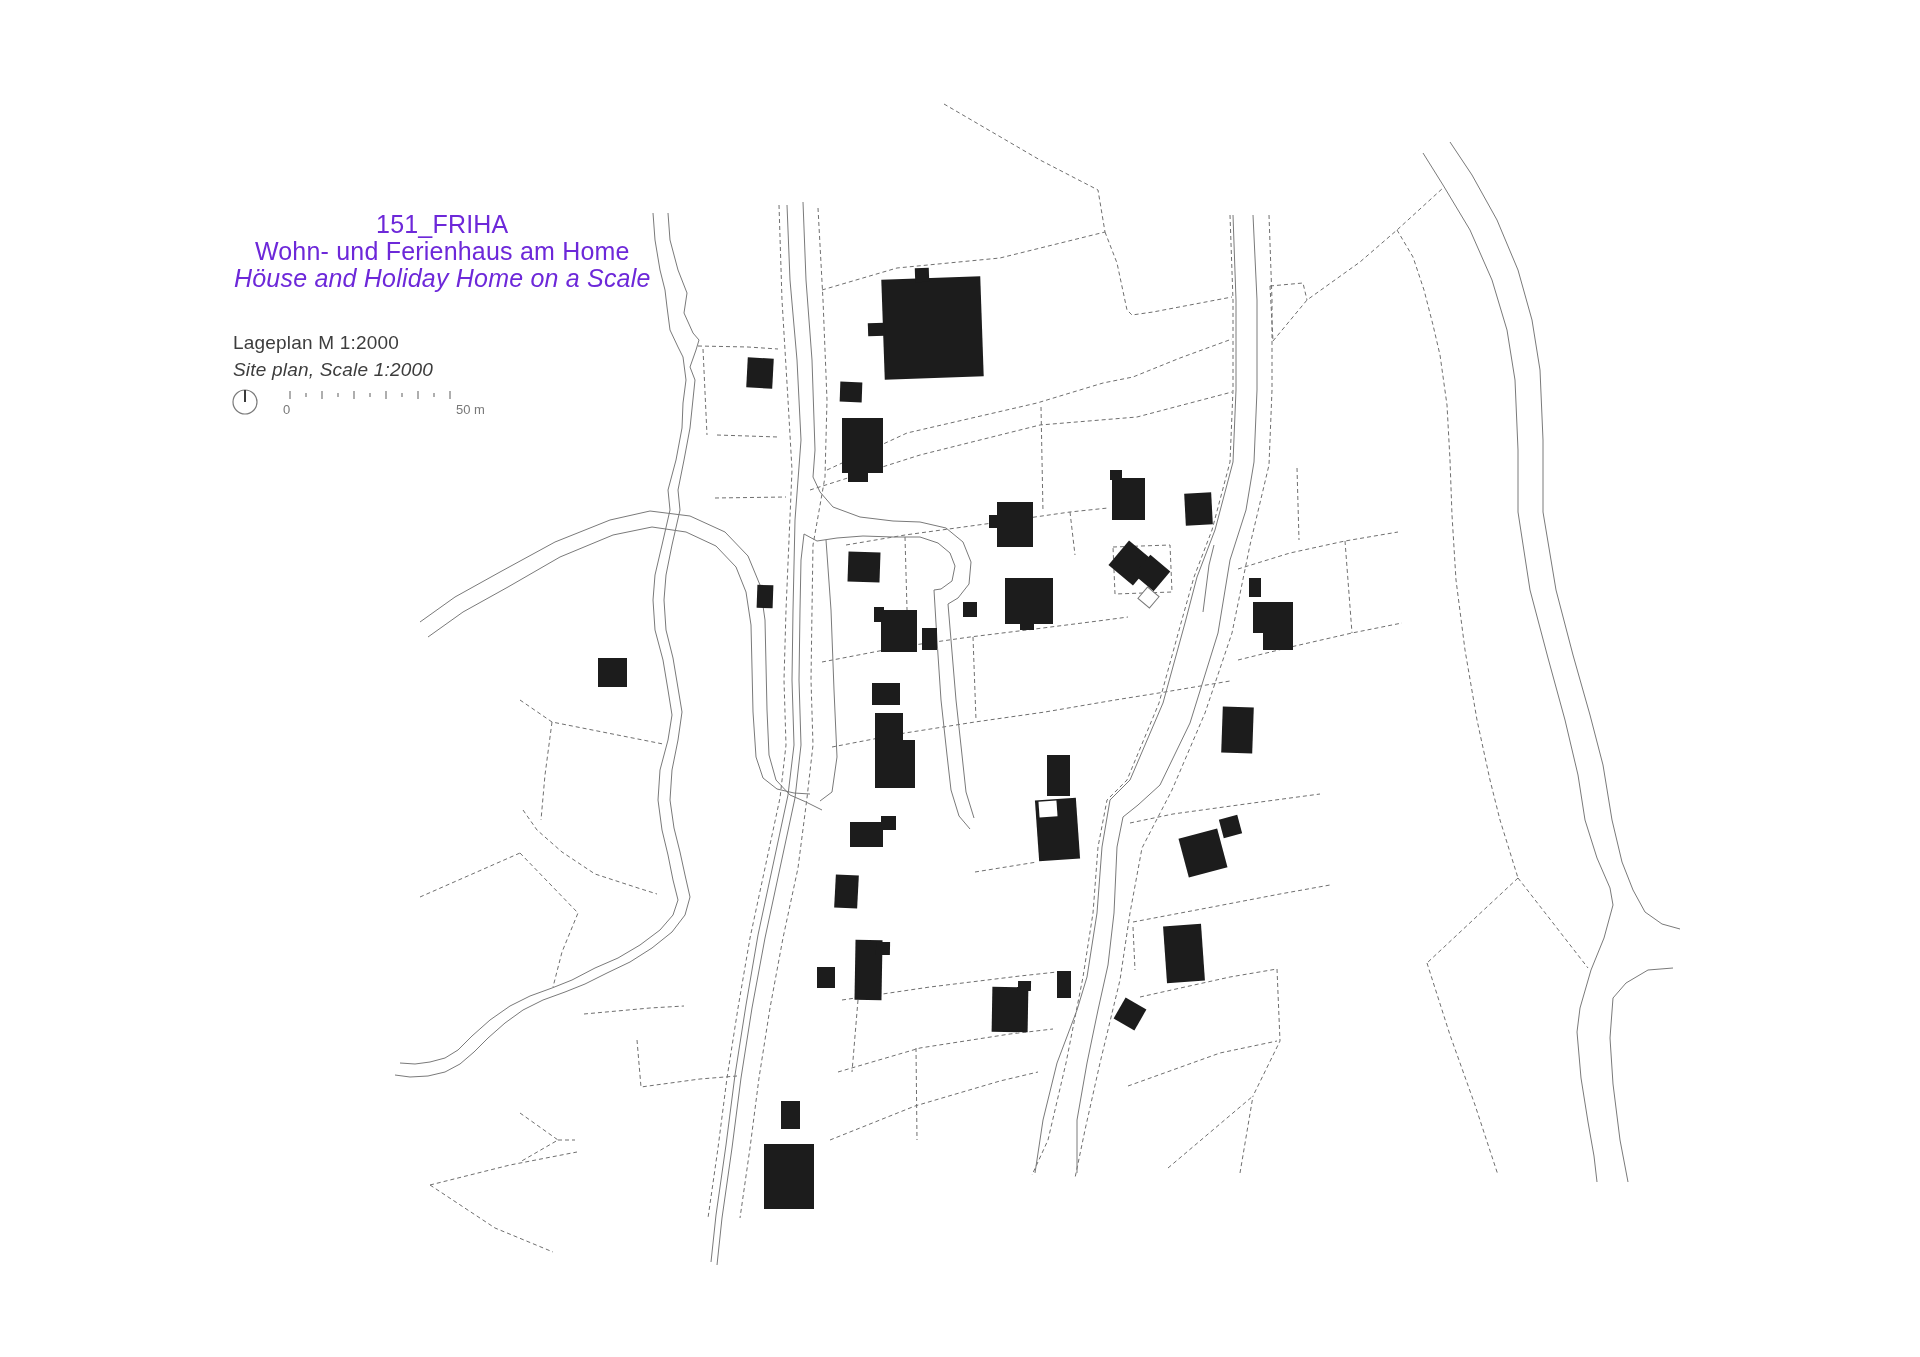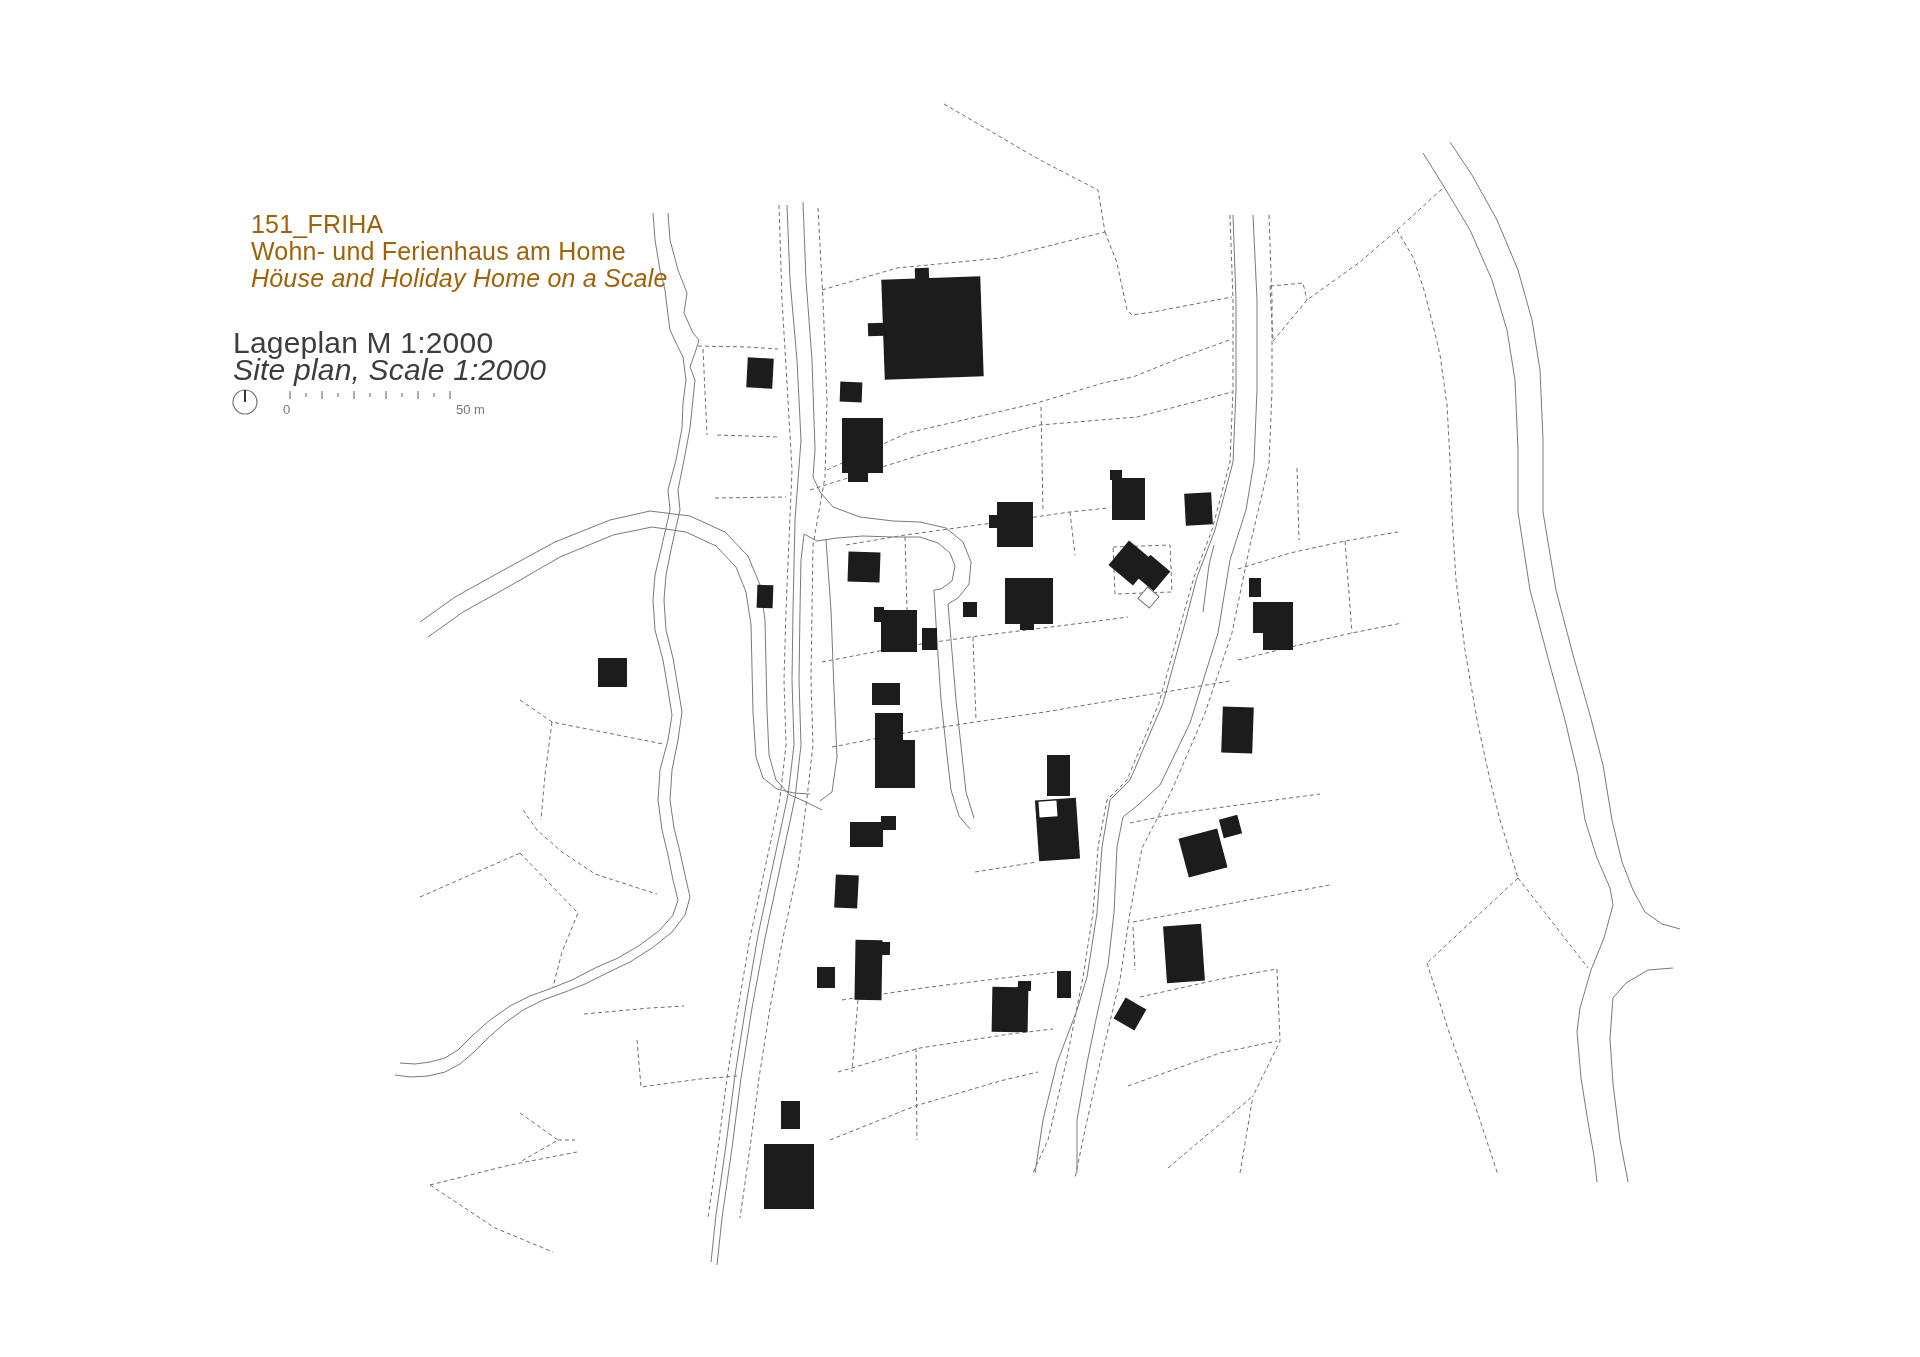--- a/index.html
+++ b/index.html
@@ -1,20 +1,20 @@
 <!DOCTYPE html>
 <html><head>
 <meta charset="utf-8">
 <style>
   html,body{margin:0;padding:0;background:#ffffff;}
   .sheet{position:relative;width:1920px;height:1357px;background:#fff;overflow:hidden;
          font-family:"Liberation Sans",sans-serif;}
   .map-svg{position:absolute;left:0;top:0;}
-  .title-block{position:absolute;left:251px;top:211px;color:#a16207;font-size:25px;line-height:27px;letter-spacing:0.2px;}
-  .plan-block{position:absolute;left:233px;top:329px;color:#3d3d3d;font-size:30px;line-height:27px;letter-spacing:0.2px;}
+  .title-block{position:absolute;left:234px;top:211px;color:#6d28d9;font-size:25px;line-height:27px;letter-spacing:0.2px;text-align:center;}
+  .plan-block{position:absolute;left:233px;top:329px;color:#3d3d3d;font-size:19px;line-height:27px;letter-spacing:0.2px;}
   .it{font-style:italic;}
   .scale-label{position:absolute;color:#787878;font-size:13px;}
   .lbl-zero{left:283px;top:402px;}
   .lbl-end{left:456px;top:402px;}
 </style>
 </head>
 <body>
 
 <div class="sheet">
 

